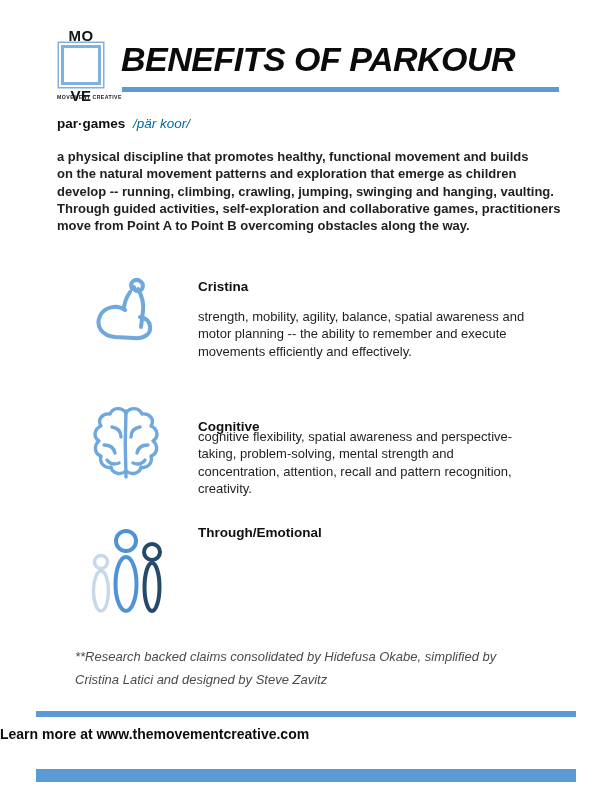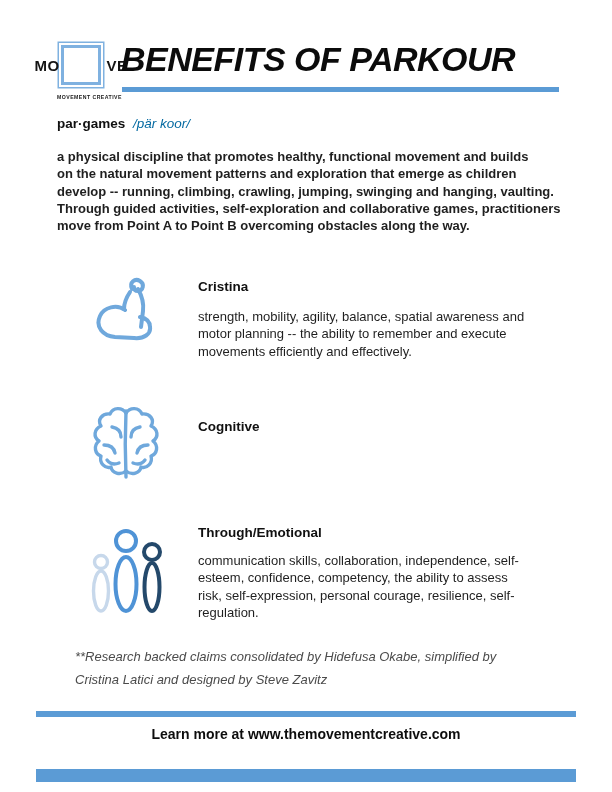--- a/index.html
+++ b/index.html
@@ -7,21 +7,21 @@
     position:relative;width:612px;height:792px;background:#ffffff;
     font-family:"Liberation Sans", sans-serif;color:#1d1d1d;overflow:hidden;
   }
   .abs{position:absolute;}
 
   
   .logo-wrap{left:57px;top:41px;width:60px;}
   .logo-box{
     width:34px;height:34px;border:3px solid #7fb1e0;
     box-shadow:0 0 0 2px #ffffff,0 0 0 3.5px #7fb1e0;
-    display:flex;align-items:center;justify-content:center;
+    display:flex;flex-direction:column;align-items:center;justify-content:center;
     margin-left:4px;margin-top:4px;background:#fff;gap:47px;
   }
   .logo-box div{
     font-size:15px;font-weight:800;line-height:13px;letter-spacing:.5px;color:#141414;
   }
   .logo-caption{
     margin-top:9px;font-size:5.2px;font-weight:700;letter-spacing:.45px;
     color:#1a1a1a;white-space:nowrap;
   }
 
@@ -54,21 +54,21 @@
   .icon-people{left:86px;top:526px;}
 
   
   .footnote{
     left:75px;top:645px;width:490px;font-size:13px;line-height:23px;
     font-style:italic;color:#4b4b4b;white-space:pre-line;
   }
 
   
   .footer-rule{left:36px;top:711px;width:540px;height:6px;background:#5b9bd5;}
-  .learn-more{left:0;top:726px;width:612px;text-align:center;font-size:14px;font-weight:800;color:#0d0d0d;}
+  .learn-more{left:0;top:726px;width:612px;text-align:left;font-size:14px;font-weight:800;color:#0d0d0d;}
   .bottom-bar{left:36px;top:769px;width:540px;height:13px;background:#5b9bd5;}
 </style>
 </head>
 <body>
 
 <div class="page">
 
   <div class="abs logo-wrap">
     <div class="logo-box">
       <div>MO</div>
@@ -110,40 +110,40 @@
       <path d="M34 12 c4 -6 13 -6 16 1 c8 -1 13 6 9 12 c7 3 8 11 2 15 c6 5 4 13 -2 15 c2 7 -4 13 -10 11 c-1 6 -9 9 -15 4"></path>
       <path d="M20 26 c6 1 9 5 9 10"></path>
       <path d="M12 44 c6 0 10 3 11 8"></path>
       <path d="M27 62 c-5 2 -9 1 -12 -3"></path>
       <path d="M48 26 c-6 1 -9 5 -9 10"></path>
       <path d="M56 44 c-6 0 -10 3 -11 8"></path>
       <path d="M41 62 c5 2 9 1 12 -3"></path>
     </g>
   </svg>
   <h2 class="abs sec-title h-cognitive">Cognitive</h2>
+  <div class="abs body-text b-cognitive">cognitive flexibility, spatial awareness and perspective-
+taking, problem-solving,  mental strength and
+concentration, attention, recall and pattern recognition,
+creativity.</div>
 
   <svg class="abs icon-people" width="80" height="90" viewBox="0 0 80 90" fill="none">
     <g stroke="#c7d8eb" stroke-width="3.4">
       <circle cx="15" cy="36" r="6.5"></circle>
       <ellipse cx="15" cy="65" rx="7.5" ry="20"></ellipse>
     </g>
     <g stroke="#4f93d6" stroke-width="4">
       <circle cx="40" cy="15" r="10"></circle>
       <ellipse cx="40" cy="58" rx="10.5" ry="27"></ellipse>
     </g>
     <g stroke="#24496b" stroke-width="4">
       <circle cx="66" cy="26" r="8"></circle>
       <ellipse cx="66" cy="61" rx="7.5" ry="24"></ellipse>
     </g>
   </svg>
   <h2 class="abs sec-title h-social">Through/Emotional</h2>
-  <div class="abs body-text b-social">communication skills, collaboration, independence, self-
-esteem, confidence, competency, the ability to assess
-risk, self-expression, personal courage, resilience, self-
-regulation.</div>
 
   <div class="abs footnote">**Research backed claims consolidated by Hidefusa Okabe, simplified by
 Cristina Latici and designed by Steve Zavitz</div>
 
   <div class="abs footer-rule"></div>
   <div class="abs learn-more">Learn more at www.themovementcreative.com</div>
   <div class="abs bottom-bar"></div>
 
 </div>
 

